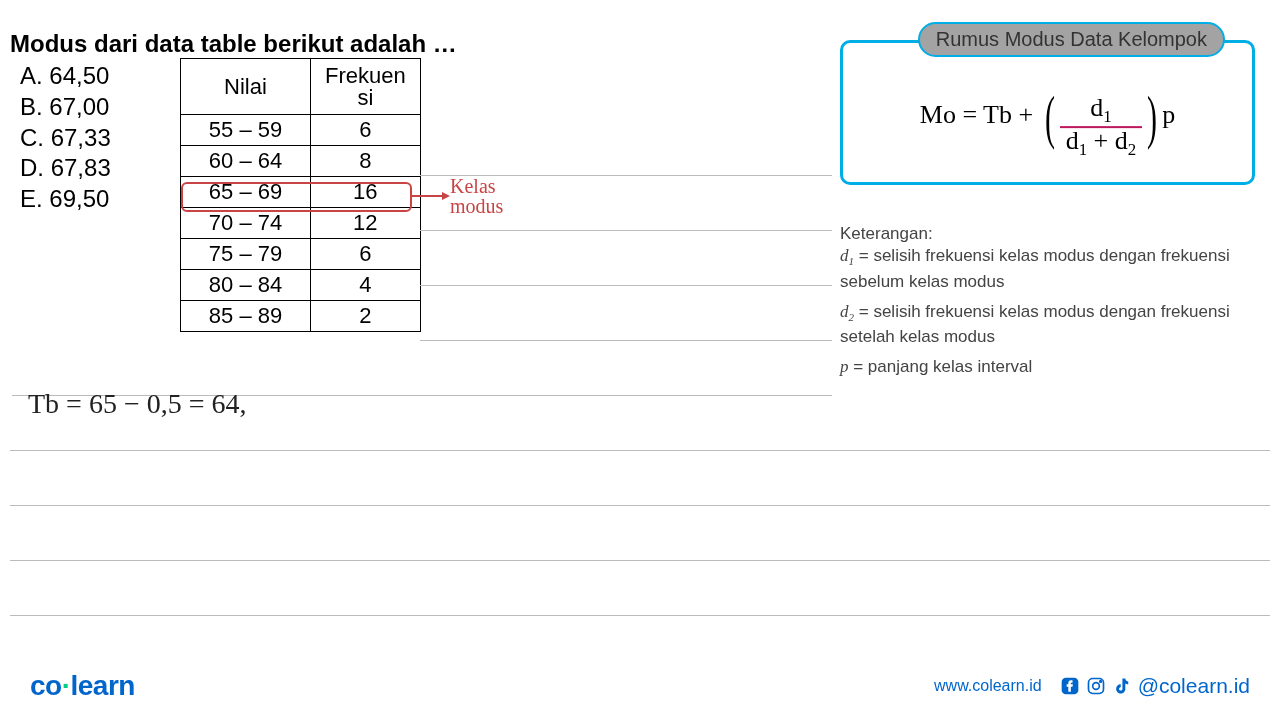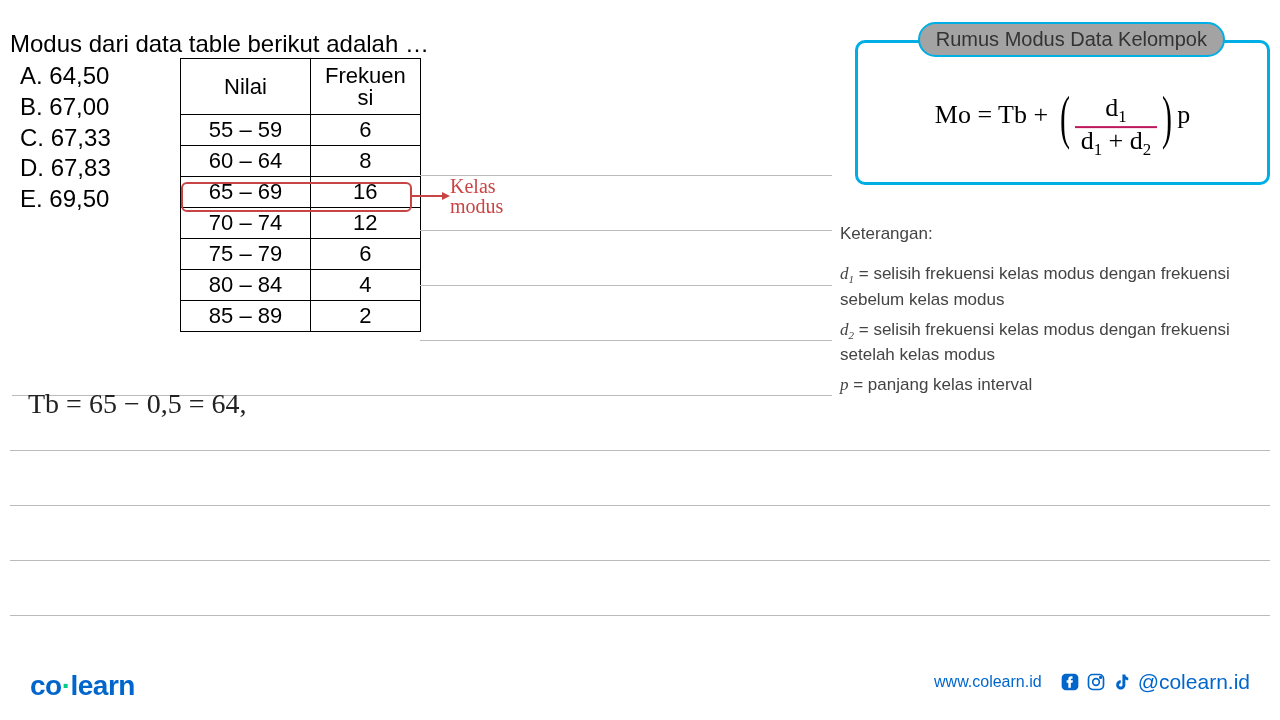--- a/index.html
+++ b/index.html
@@ -1,53 +1,53 @@
 <!DOCTYPE html>
 <html><head>
 <meta charset="utf-8">
 <style>
   * { margin: 0; padding: 0; box-sizing: border-box; }
   body { width: 1280px; height: 720px; background: #fff; font-family: Arial, sans-serif; position: relative; overflow: hidden; }
   
-  .question-text { position: absolute; left: 10px; top: 30px; font-size: 24px; color: #000; }
+  .question-text { position: absolute; left: 10px; top: 30px; font-size: 24px; color: #000; font-weight: bold; }
   
   .answers { position: absolute; left: 20px; top: 62px; font-size: 24px; color: #000; line-height: 1.2; }
   .answers div { margin-bottom: 2px; }
   
   .data-table { position: absolute; left: 180px; top: 58px; border-collapse: collapse; font-size: 22px; }
   .data-table td, .data-table th { border: 1.5px solid #000; padding: 2px 14px; text-align: center; }
   .data-table th { font-weight: normal; }
   .data-table .freq-col { width: 90px; }
   .data-table .nilai-col { width: 130px; }
   
   .modal-row-highlight { position: absolute; left: 181px; top: 182px; width: 231px; height: 30px; border: 2px solid #c94545; border-radius: 6px; pointer-events: none; }
   .modal-arrow { position: absolute; left: 412px; top: 195px; width: 36px; height: 2px; background: #c94545; }
   .modal-arrow::after { content: ''; position: absolute; right: -2px; top: -3px; border-left: 8px solid #c94545; border-top: 4px solid transparent; border-bottom: 4px solid transparent; }
   .modal-label { position: absolute; left: 450px; top: 176px; color: #c94545; font-family: 'Comic Sans MS', cursive; font-size: 20px; line-height: 1.0; }
   
-  .formula-box { position: absolute; right: 10px; top: 40px; width: 415px; height: 145px; border: 3px solid #00aee6; border-radius: 10px; }
+  .formula-box { position: absolute; right: 25px; top: 40px; width: 415px; height: 145px; border: 3px solid #00aee6; border-radius: 10px; }
   .formula-title { position: absolute; right: 55px; top: 22px; background: #a3a3a3; padding: 4px 16px; border: 2px solid #00aee6; border-radius: 18px; font-size: 20px; color: #333; }
   .formula-content { position: absolute; left: 0; right: 0; top: 50%; transform: translateY(-45%); text-align: center; font-size: 26px; font-family: 'Times New Roman', serif; }
   .frac { display: inline-block; vertical-align: middle; text-align: center; line-height: 1.0; }
   .frac .num { display: block; border-bottom: 2px solid #be185d; padding: 0 6px; margin-top: 20px; }
   .frac .den { display: block; padding: 0 6px; }
   .paren { font-size: 60px; vertical-align: middle; font-weight: 100; line-height: 0.8; display: inline-block; transform: scaleX(0.5); }
   .sub { font-size: 0.65em; vertical-align: sub; }
   
   .keterangan { position: absolute; right: 25px; top: 224px; width: 415px; font-size: 17px; color: #444; font-family: 'Segoe UI', Arial, sans-serif; }
-  .keterangan .ket-title { margin-bottom: 18px; }
+  .keterangan .ket-title { }
   .keterangan .ket-line { margin-bottom: 6px; line-height: 1.4; }
   .keterangan em { font-style: italic; font-family: 'Times New Roman', serif; }
   
   .grey-line { position: absolute; left: 10px; right: 450px; height: 1px; background: #bbb; }
   .grey-line-full { position: absolute; left: 10px; right: 10px; height: 1px; background: #bbb; }
   
   .handwrite { position: absolute; left: 28px; top: 388px; font-family: 'Comic Sans MS', cursive; font-size: 28px; color: #222; }
   
-  .footer { position: absolute; bottom: 18px; left: 0; right: 0; display: flex; align-items: flex-start; justify-content: space-between; padding: 0 30px; }
+  .footer { position: absolute; bottom: 18px; left: 0; right: 0; display: flex; align-items: center; justify-content: space-between; padding: 0 30px; }
   .logo { font-size: 28px; font-weight: bold; color: #0066cc; letter-spacing: -0.5px; }
   .logo .dot { color: #00cc88; }
   .footer-right { display: flex; align-items: center; gap: 18px; margin-left: 32px; }
   .website { color: #0066cc; font-size: 16px; font-weight: 500; }
   .socials { display: flex; align-items: center; gap: 6px; color: #0066cc; font-size: 21px; font-weight: 500; }
   .social-icon { width: 20px; height: 20px; }
 </style>
 </head>
 <body>
 

